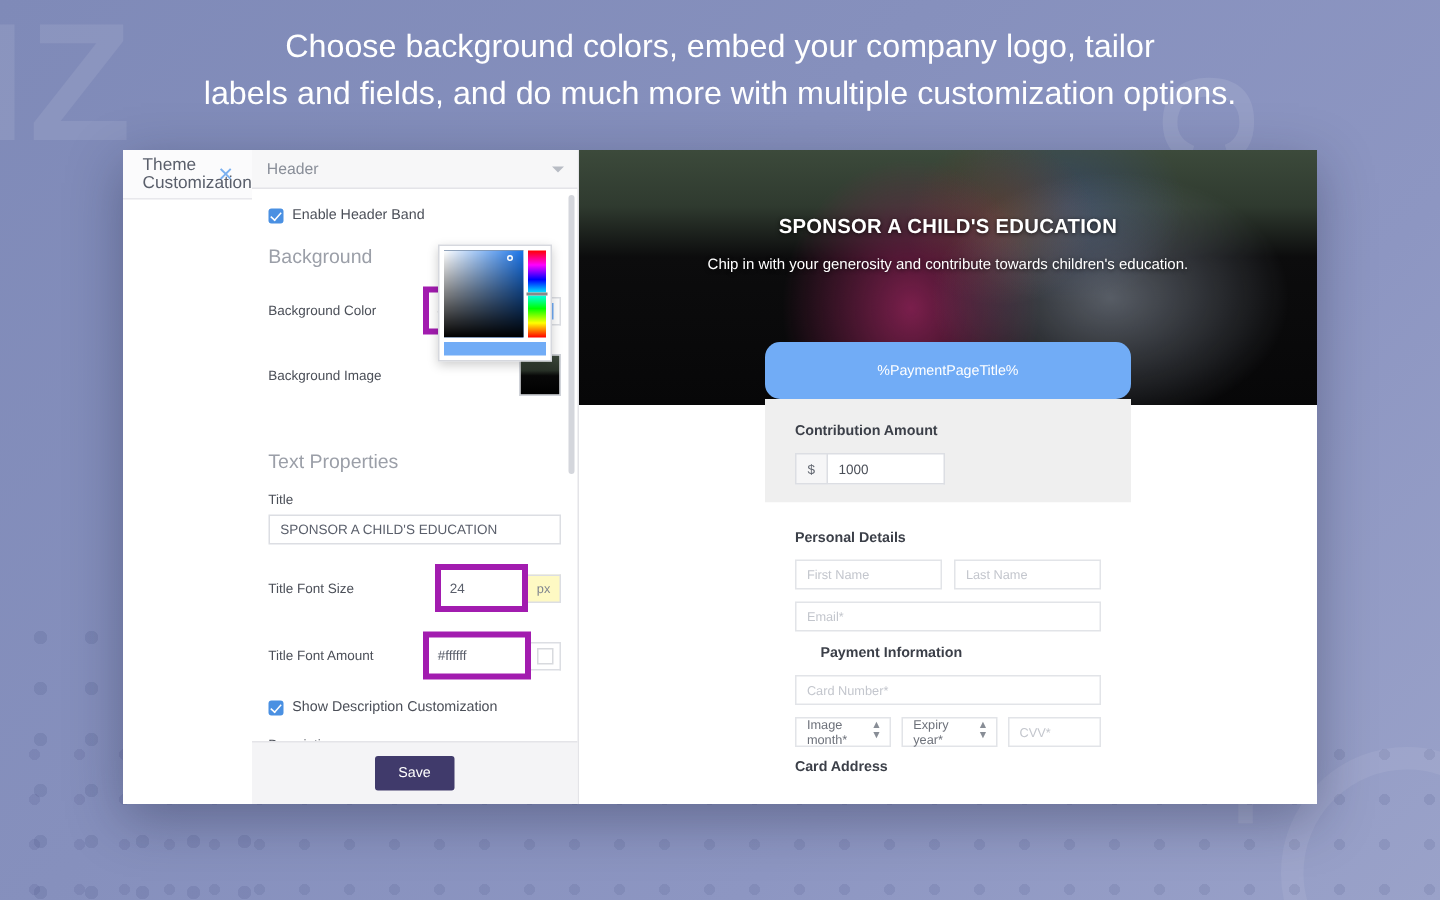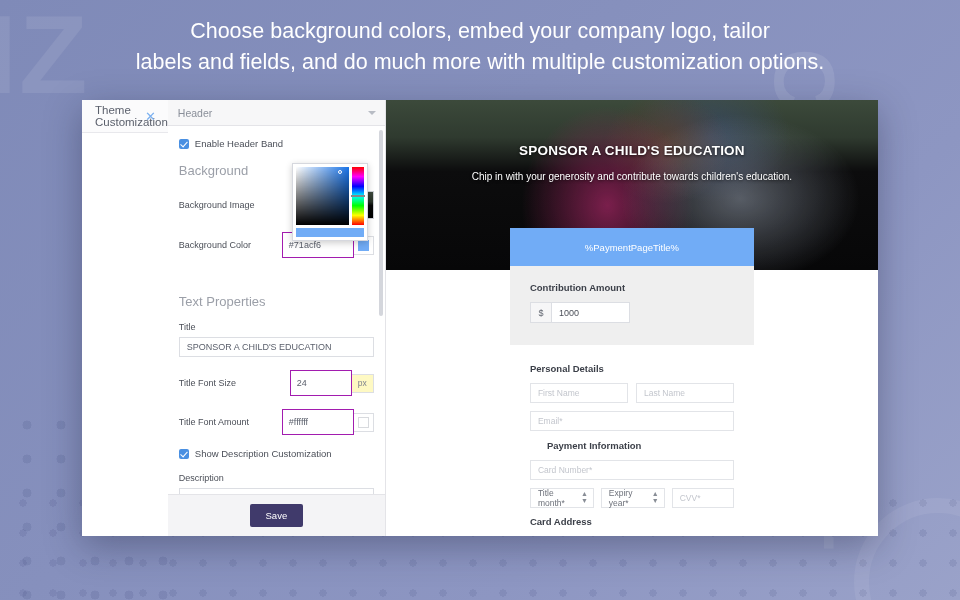--- a/index.html
+++ b/index.html
@@ -95,21 +95,21 @@
     border-width: 0 1.5px 1.5px 0; transform: rotate(42deg);
   }
   .chk-label { font-size: 9.5px; color: #4b4f58; text-align: center; }
 
   .sec-title { font-size: 13px; color: #9b9fa8; font-weight: 400; margin-bottom: 13px; }
 
   .frow { display: flex; align-items: center; margin-bottom: 13px; }
   .flab { font-size: 9px; color: #4b4f58; flex: 1; }
 
   .inp {
-    height: 19px; border: 1px solid #a21caf; background: #fff;
+    height: 19px; border: 4px solid #a21caf; background: #fff;
     font-size: 9px; color: #5a5f6b; display: flex; align-items: center;
     padding: 12px 6px; overflow: hidden; white-space: nowrap;
   }
   .w-hex { width: 72px; }
   .w-num { width: 62px; }
   .unit {
     width: 22px; height: 19px; border: 1px solid #dcdee3; border-left: none;
     background: #fef9c3; font-size: 8.5px; color: #80858f;
     display: flex; align-items: center; justify-content: center;
   }
@@ -188,24 +188,24 @@
   .hero-desc {
     position: absolute; left: 0; right: 0; top: 71px; text-align: center;
     color: #fff; font-size: 10px; text-shadow: 0 1px 3px rgba(0,0,0,.7);
   }
   .paycard {
     position: absolute; left: 50%; transform: translateX(-50%);
     top: 128px; width: 244px;
   }
   .pay-band {
     height: 38px; background: #71acf6; color: #fff; font-size: 9.5px;
-    display: flex; align-items: center; justify-content: center;
+    display: flex; align-items: center; justify-content: center; border-radius: 10px;
   }
   .pay-body { background: #fff; }
-  .amt-box { background: #efefef; padding: 16px 20px 22px 20px; }
+  .amt-box { background: #efefef; padding: 16px 20px 12px 20px; }
   .sec-h { font-size: 9.5px; color: #3b3f48; font-weight: 700; margin-bottom: 9px; }
   .amt-line { display: flex; }
   .amt-cur {
     width: 22px; height: 21px; border: 1px solid #dcdee3; background: #f6f6f7;
     font-size: 9px; color: #5f646e; display: flex; align-items: center; justify-content: center;
   }
   .amt-val {
     width: 78px; height: 21px; border: 1px solid #dcdee3; border-left: none;
     background: #fff; font-size: 9px; color: #4b4f58;
     display: flex; align-items: center; padding-left: 7px;
@@ -264,30 +264,30 @@
           <div class="sbar"></div>
 
           <div class="chk-row">
             <span class="chk"></span>
             <span class="chk-label">Enable Header Band</span>
           </div>
 
           <div class="sec-title">Background</div>
 
           <div class="frow">
-            <span class="flab">Background Image</span>
-            <span class="thumb"></span>
-          </div>
-
-          <div class="frow">
             <span class="flab">Background Color</span>
             <span class="inp w-hex">#71acf6</span>
             <span class="swatch-btn">
               <span class="swatch" style="background:#71acf6"></span>
             </span>
+          </div>
+
+          <div class="frow">
+            <span class="flab">Background Image</span>
+            <span class="thumb"></span>
           </div>
 
           <div class="picker">
             <div class="picker-row">
               <div class="sat">
                 <span class="sat-dot"></span>
               </div>
               <div class="hue">
                 <span class="hue-mark"></span>
               </div>
@@ -352,21 +352,21 @@
               <div class="fi-pair">
                 <span class="fi">First Name</span>
                 <span class="fi">Last Name</span>
               </div>
               <div class="fi">Email*</div>
 
               <div class="sec-h gap-t">Payment Information</div>
               <div class="fi">Card Number*</div>
               <div class="trio">
                 <span class="sel">
-                  <span>Title month*</span>
+                  <span>Image month*</span>
                   <span class="spin">▲<br>▼</span>
                 </span>
                 <span class="sel">
                   <span>Expiry year*</span>
                   <span class="spin">▲<br>▼</span>
                 </span>
                 <span class="fi">CVV*</span>
               </div>
 
               <div class="sec-h">Card Address</div>

